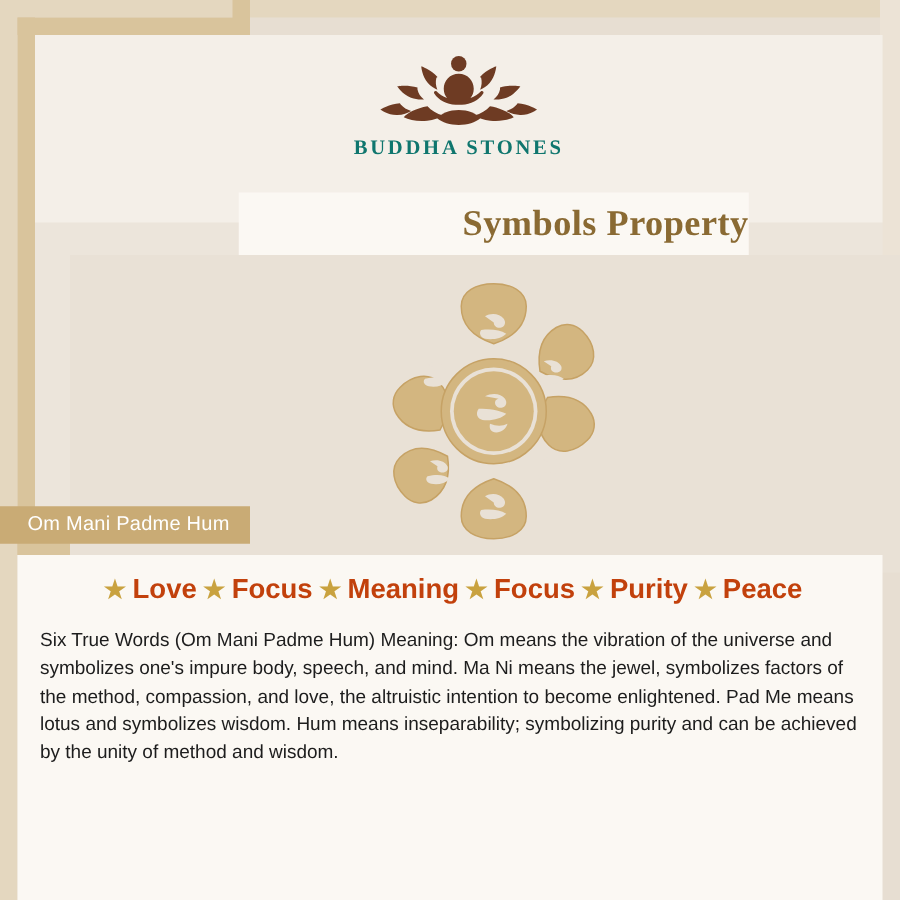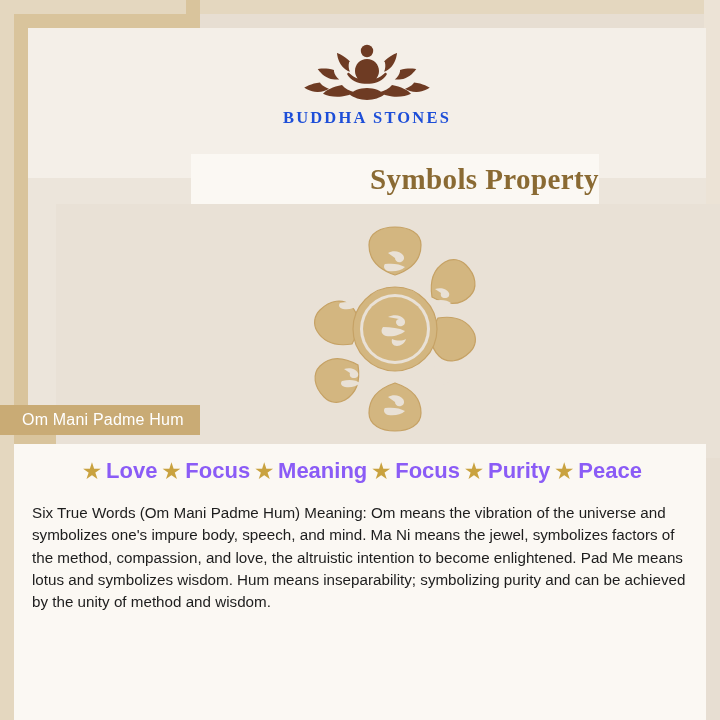--- a/index.html
+++ b/index.html
@@ -88,21 +88,21 @@
     text-align: center;
   }
   .logo-mark {
     margin-top: 6px;
     height: 72px;
   }
   .brand-name {
     font-family: "Liberation Serif", serif;
     font-size: 16.5px;
     letter-spacing: 2.2px;
-    color: #1d4ed8;
+    color: #0f766e;
     font-weight: bold;
     margin-top: 2px;
   }
 
   
   .title-bar {
     position: absolute;
     left: 163px; top: 126px;
     width: 408px; height: 50px;
     background: #fbf8f3;
@@ -162,21 +162,21 @@
     font-size: 22px;
     font-weight: bold;
     font-family: "Liberation Sans", sans-serif;
   }
   .kw-star {
     color: #c9a23f;
     font-size: 20px;
     margin: 0 5px;
   }
   .kw {
-    color: #8b5cf6;
+    color: #c2410c;
     text-align: right;
   }
   .body-text {
     padding: 8px 8px 0 8px;
     font-size: 15.2px;
     line-height: 1.47;
     color: #1d1d1d;
     font-family: "Liberation Sans", sans-serif;
   }
   .body-text p {

